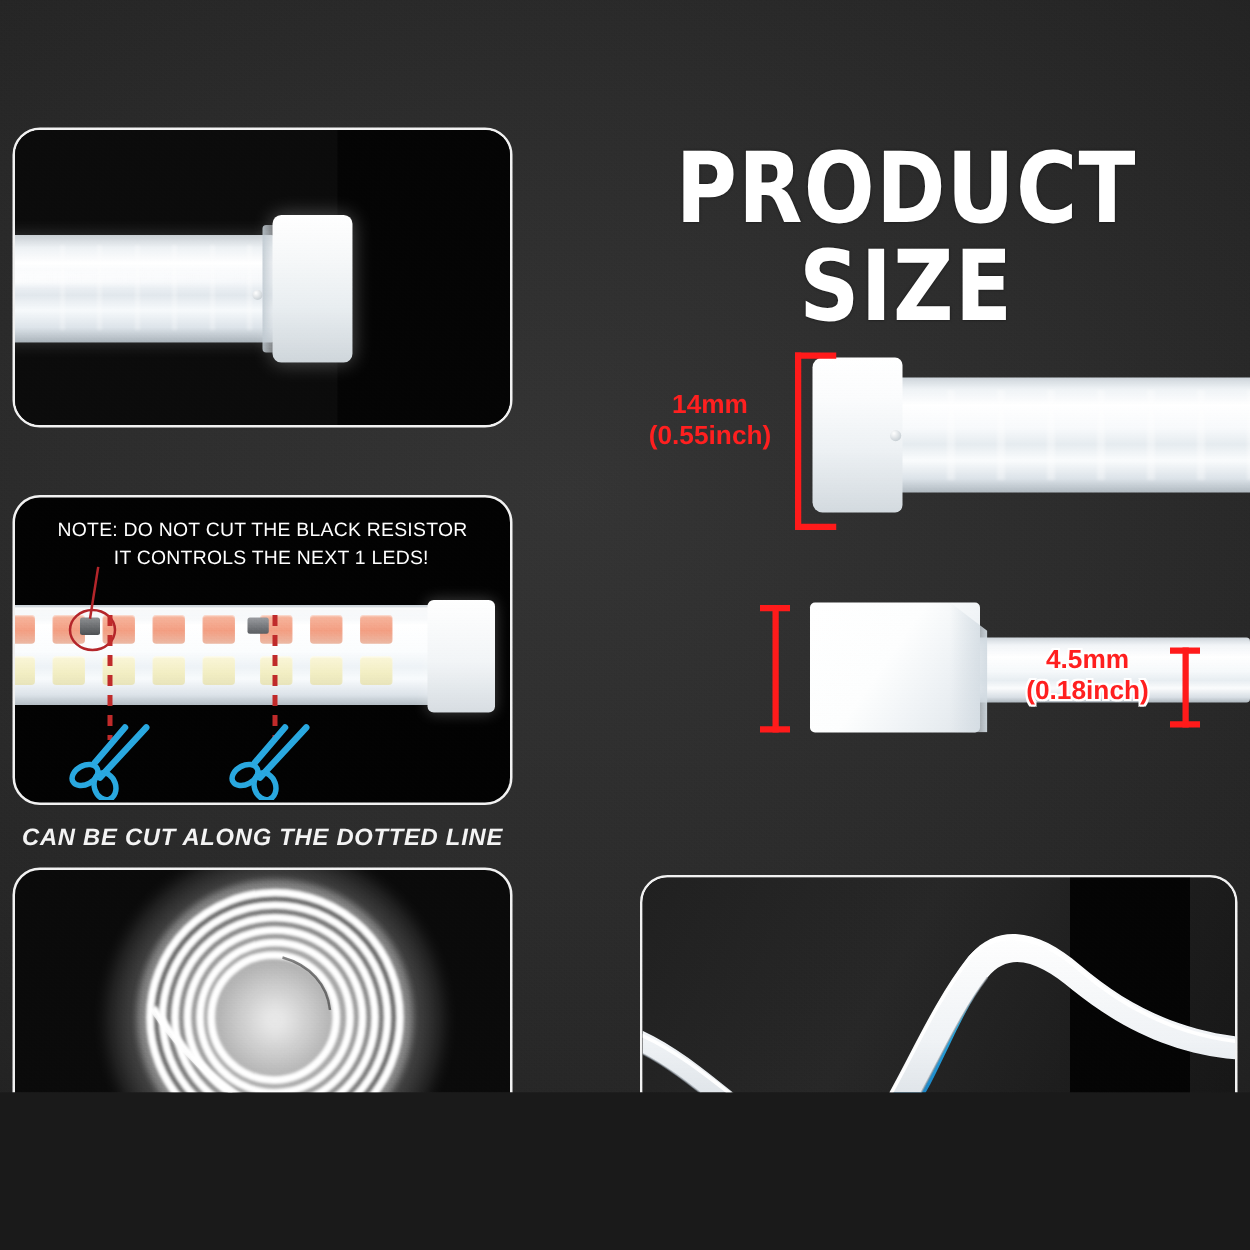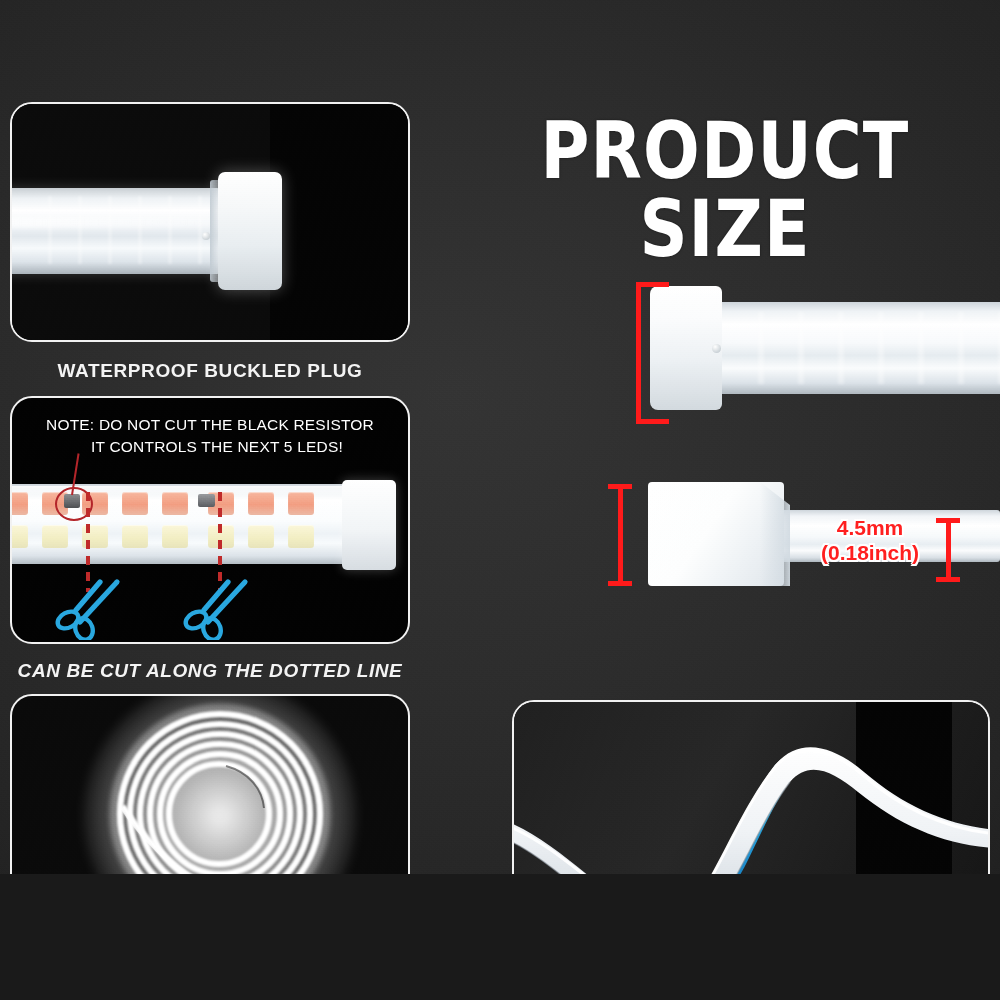--- a/index.html
+++ b/index.html
@@ -283,28 +283,27 @@
     <div class="panel-inner">
       <div class="leftbg"></div>
       <div class="blackband"></div>
       <div class="tube"></div>
       <div class="tube-rib"></div>
       <div class="cap-edge"></div>
       <div class="cap"></div>
       <div class="cap-nub"></div>
     </div>
   </div>
-  <div class="caption" style="left:10px; top:360px; width:400px;">WATERPROOF BUCKLED PLUG</div>
 
   <div class="panel" id="p2">
     <div class="panel-inner">
 
       <div class="note">
         <span>NOTE: DO NOT CUT THE BLACK RESISTOR</span>
-        <span class="l2">IT CONTROLS THE NEXT 5 LEDS!</span>
+        <span class="l2">IT CONTROLS THE NEXT 1 LEDS!</span>
       </div>
 
       <div class="strip"></div>
       <div class="strip-top-glare"></div>
 
       <div class="leds">
         <div class="ledpair" style="left:6px">
             <i class="warm"></i>
             <i class="cool"></i>
           </div>
@@ -461,20 +460,24 @@
 
   <div id="hero1">
     <div class="body"></div>
     <div class="rib"></div>
     <div class="cap"></div>
     <div class="nub"></div>
   </div>
 
   <div class="bracket-u" style="left:636px; top:282px; width:28px; height:132px;"></div>
 
+  <div class="dimlabel" style="left:498px; top:312px; width:140px; font-size:21px;">
+    <div>14mm</div>
+    <div>(0.55inch)</div>
+  </div>
 
   <div id="hero2">
     <div class="body"></div>
     <div class="cap"></div>
     <div class="cap-bevel"></div>
   </div>
 
   <div class="ibeam" style="left:608px; top:484px; height:102px;">
     <div class="cap-t"></div>
     <div class="stem"></div>

